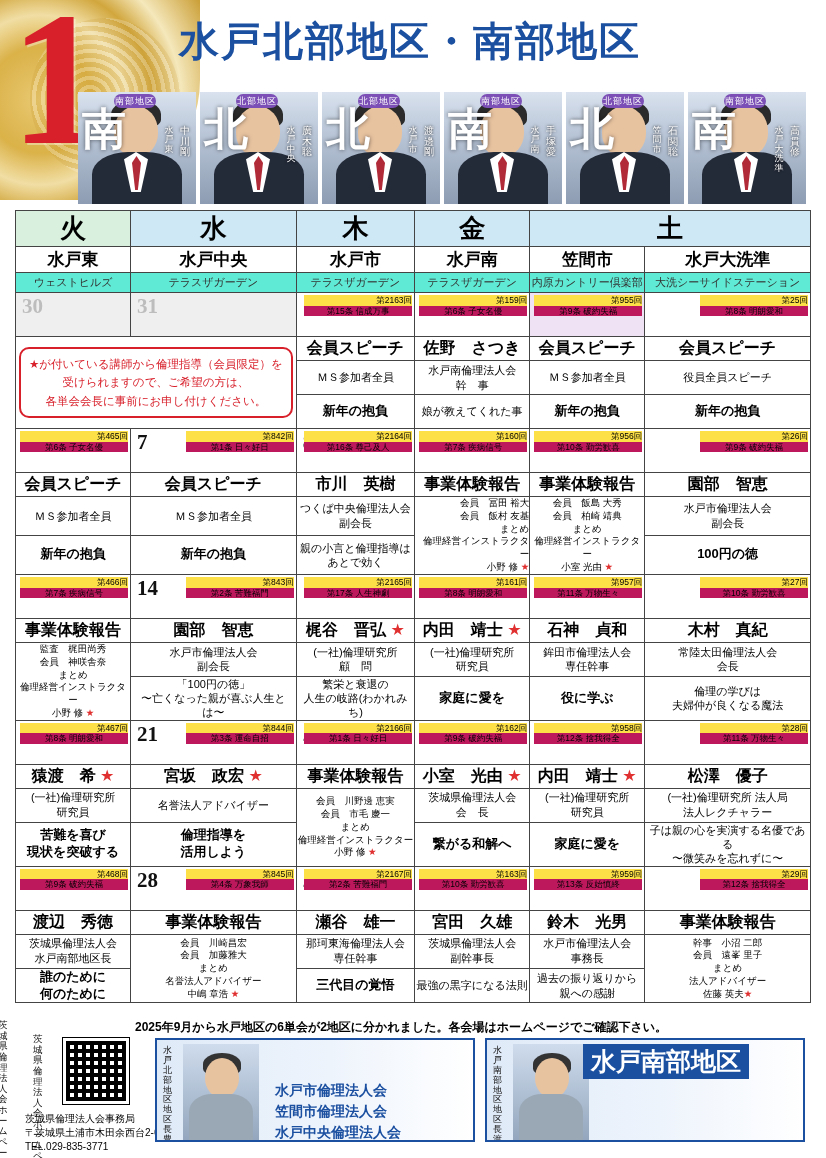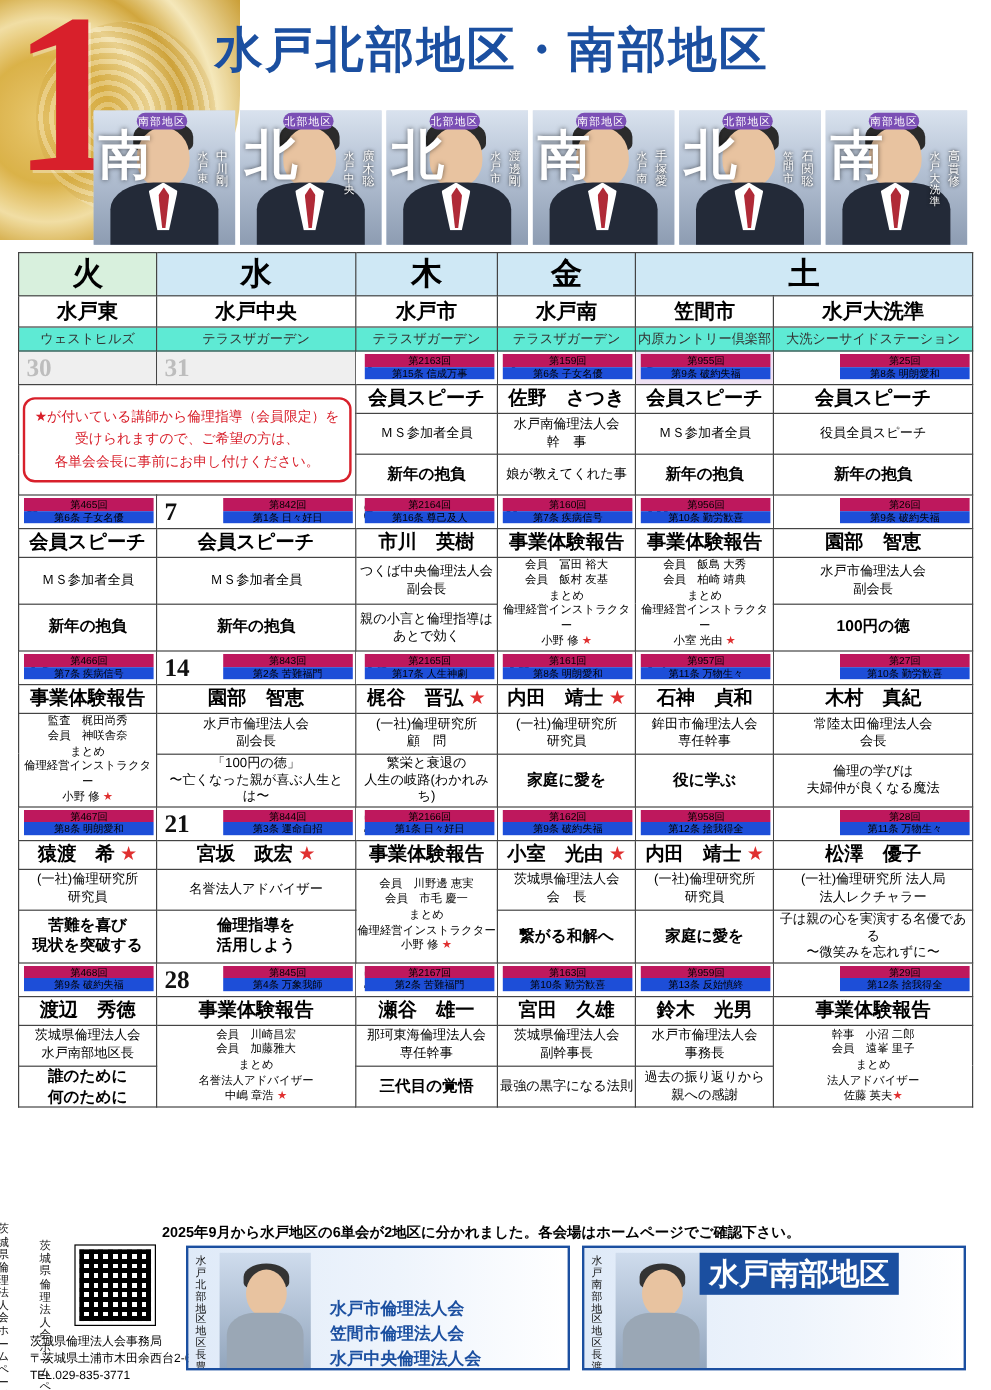--- a/index.html
+++ b/index.html
@@ -100,33 +100,33 @@
   table.cal td, table.cal th { border:1px solid #444; padding:0; }
   .dow { height:34px; font-size:26px; font-weight:bold; text-align:center; font-family:"Liberation Serif",serif; }
   .dow.tue{ background:#d8f0dd; }
   .dow.wed{ background:#cfe8f5; }
   .dow.thu{ background:#cfe8f5; }
   .dow.fri{ background:#cfe8f5; }
   .dow.sat{ background:#cfe8f5; }
   .tankai { height:26px; font-size:17px; text-align:center; font-weight:bold; background:#fff; }
   .venue { height:20px; font-size:11px; text-align:center; background:#5eead4; color:#333; }
 
-  .daycell { height:28px; position:relative; background:#fff; }
+  .daycell { height:44px; position:relative; background:#fff; }
   .daycell .dnum {
     position:absolute; left:6px; top:1px; font-size:21px; font-weight:bold; color:#111;
     font-family:"Liberation Serif", serif;
   }
   .daycell.gray { background:#efefef; }
   .daycell.gray .dnum { color:#bdbdbd; }
   .daycell .tag {
     position:absolute; right:2px; top:2px; width:108px; text-align:center;
     font-size:8.5px; line-height:1.25;
   }
-  .tag .t1{ background:#be185d; display:block; }
-  .tag .t2{ background:#1d4ed8; display:block; }
+  .tag .t1{ background:#fde047; display:block;text-align:right; }
+  .tag .t2{ background:#be185d; display:block; }
   .purplecell{ background:#efe2f4 !important; }
 
   .row-title { height:24px; text-align:center; font-size:16px; font-weight:bold; background:#fff; }
   .row-title .star{ color:#e03030; }
   .row-mid { height:34px; text-align:center; font-size:11px; line-height:1.35; background:#fff; }
   .row-bot { height:34px; text-align:center; font-size:13px; line-height:1.3; background:#fff; font-weight:bold; }
   .row-bot.small { font-size:11px; font-weight:normal; }
   .note-red {
     background:#fff; border:2px solid #d8202b; border-radius:10px;
     margin:3px; padding:6px 4px; font-size:11.5px; color:#d8202b; text-align:center; line-height:1.6;
@@ -396,21 +396,21 @@
           <td class="row-title">会員スピーチ</td>
           <td class="row-title">市川　英樹</td>
           <td class="row-title">事業体験報告</td>
           <td class="row-title">事業体験報告</td>
           <td class="row-title">園部　智恵</td>
         </tr>
         <tr>
           <td class="row-mid" style="white-space: pre-line;">ＭＳ参加者全員</td>
           <td class="row-mid" style="white-space: pre-line;">ＭＳ参加者全員</td>
           <td class="row-mid" style="white-space: pre-line;">つくば中央倫理法人会<br>副会長</td>
-          <td class="row-mid small" rowspan="2" style="white-space: pre-line; font-size: 9.5px;">会員　冨田 裕大<br>会員　飯村 友基<br>まとめ<br>倫理経営インストラクター<br>小野 修 <span class="mark-red">★</span></td>
+          <td class="row-mid small" rowspan="2" style="white-space: pre-line; font-size: 9.5px; text-align: right;">会員　冨田 裕大<br>会員　飯村 友基<br>まとめ<br>倫理経営インストラクター<br>小野 修 <span class="mark-red">★</span></td>
           <td class="row-mid small" rowspan="2" style="white-space: pre-line; font-size: 9.5px;">会員　飯島 大秀<br>会員　柏崎 靖典<br>まとめ<br>倫理経営インストラクター<br>小室 光由 <span class="mark-red">★</span></td>
           <td class="row-mid" style="white-space: pre-line;">水戸市倫理法人会<br>副会長</td>
         </tr>
         <tr>
           <td class="row-bot">新年の抱負</td>
           <td class="row-bot">新年の抱負</td>
           <td class="row-bot small">親の小言と倫理指導は<br>あとで効く</td>
           <td class="row-bot">100円の徳</td>
         </tr>
         <tr>

